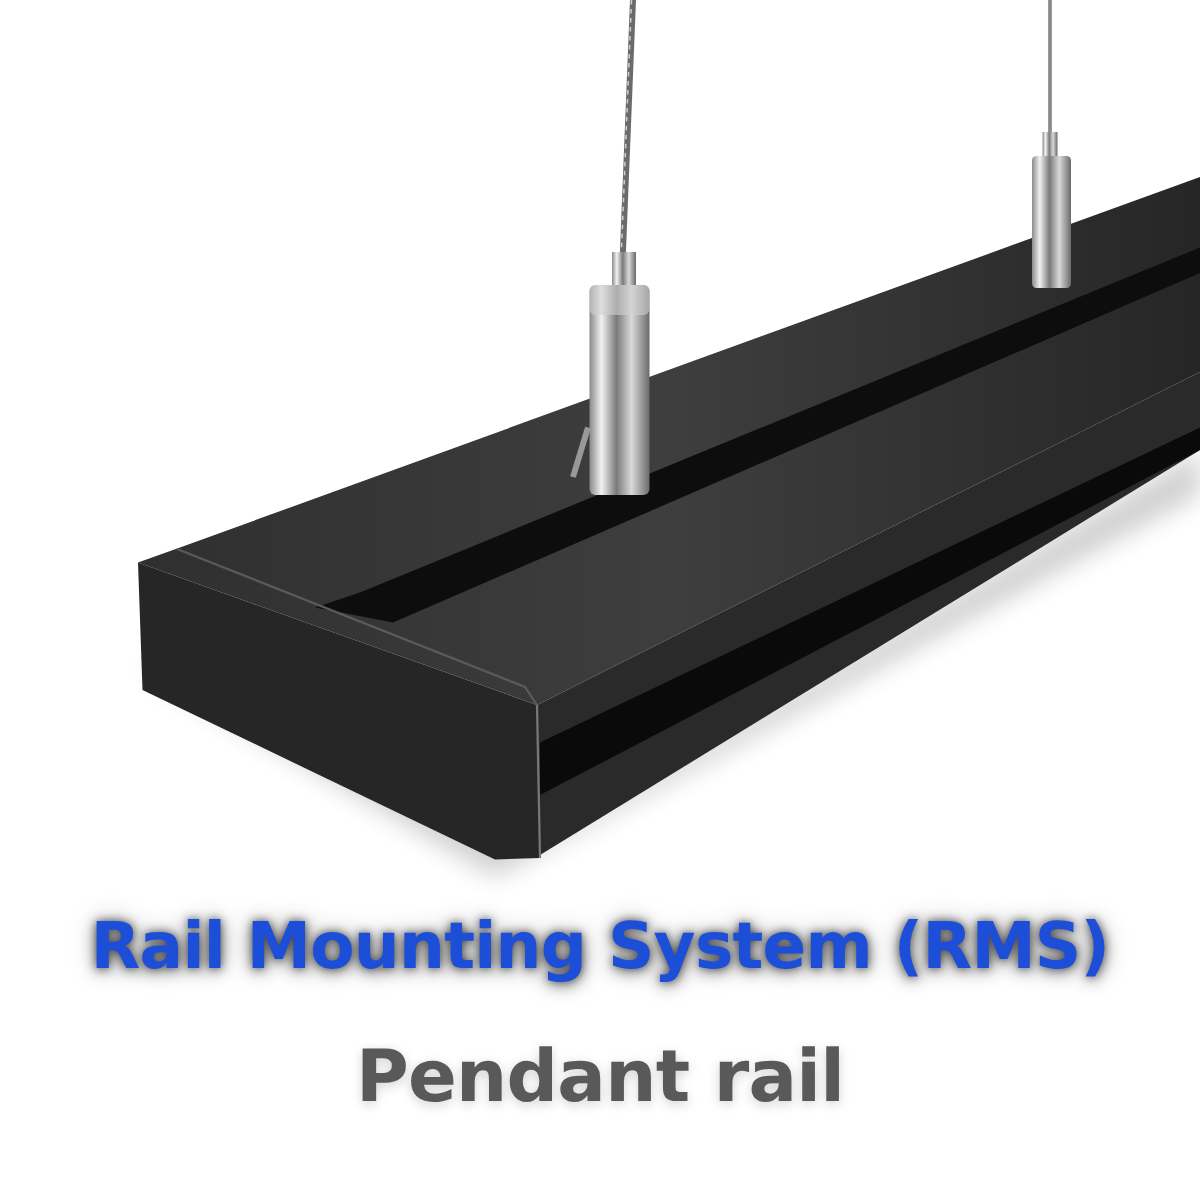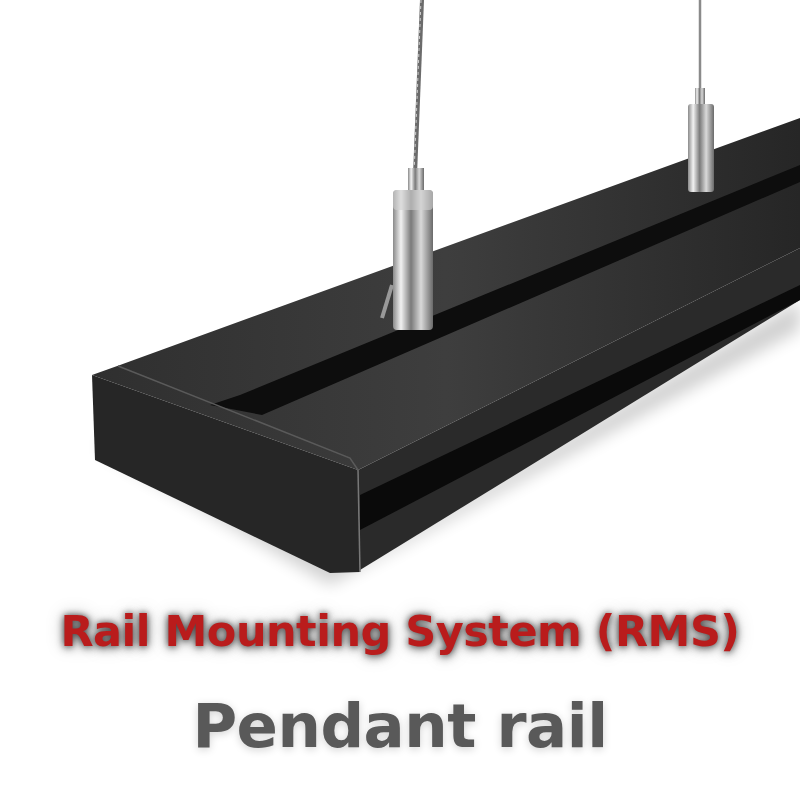--- a/index.html
+++ b/index.html
@@ -10,29 +10,29 @@
       font-family: "DejaVu Sans", "Liberation Sans", sans-serif;
     }
     .scene { position: absolute; left: 0; top: 0; width: 800px; height: 800px; }
     .caption-main {
       position: absolute; left: 0; width: 800px; top: 606px;
       text-align: center;
       font-family: "DejaVu Sans", sans-serif;
       font-weight: bold;
       font-size: 43px;
       letter-spacing: -0.5px;
-      color: #b91c1c;
+      color: #1d4ed8;
       text-shadow: 0 0 6px rgba(0,0,0,0.55), 0 2px 10px rgba(0,0,0,0.45), 0 0 18px rgba(0,0,0,0.25);
     }
     .caption-sub {
       position: absolute; left: 0; width: 800px; top: 690px;
       text-align: center;
       font-family: "DejaVu Sans", sans-serif;
       font-weight: bold;
-      font-size: 61px;
+      font-size: 48px;
       letter-spacing: -0.5px;
       color: #595959;
       text-shadow: 0 2px 8px rgba(0,0,0,0.18);
     }
   </style>
 </head>
 <body>
 
 <svg class="scene" viewBox="0 0 800 800" xmlns="http://www.w3.org/2000/svg">
   <defs>

